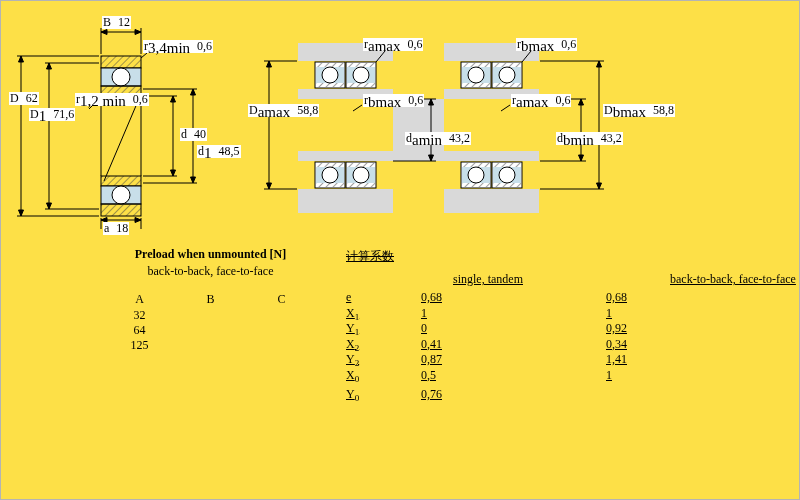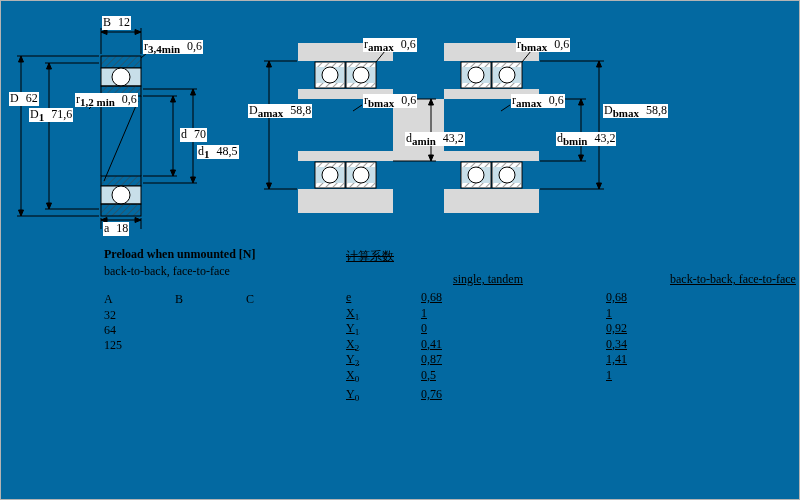--- a/index.html
+++ b/index.html
@@ -1,30 +1,30 @@
 <!DOCTYPE html>
 <html><head>
 <meta charset="utf-8">
 <style>
   html,body{margin:0;padding:0;background:#fff;}
   .page{
-    position:relative;width:800px;height:500px;background:#0369a1;
+    position:relative;width:800px;height:500px;background:#fde047;
     font-family:"Liberation Serif","DejaVu Serif",serif;color:#000;
     border:1px solid #b4b4b4;box-sizing:border-box;overflow:hidden;
   }
   svg.drawing{position:absolute;left:0;top:0;}
   
   .dim{
     position:absolute;font-size:12px;line-height:13px;white-space:nowrap;
     background:#fff;padding:0 1px;z-index:2;
   }
-  .dim sub{font-size:11px;line-height:9px;font-weight:bold;}
+  .dim sub{font-size:15px;line-height:9px;}
   .dim .val{margin-left:7px;}
   
-  .preload{position:absolute;left:103px;top:246px;font-size:12px;line-height:15px;z-index:2;}
+  .preload{position:absolute;left:103px;top:246px;font-size:12px;line-height:15px;z-index:2;text-align:center;}
   .pt-title{font-weight:bold;}
   .pt-sub{margin-top:2px;}
   .pt-row{display:flex;}
   .pt-head{margin-top:13px;}
   .pt-vals{margin-top:1px;flex-direction:column;}
   .pt-row span{display:inline-block;width:71px;}
   
   .factors{position:absolute;left:345px;top:248px;font-size:12px;line-height:15px;z-index:2;text-decoration:underline;}
   .f-title{text-decoration:line-through;}
   .frow{display:flex;align-items:flex-start;height:15.5px;}
@@ -168,21 +168,21 @@
       <polygon points="580,98 577.5,104 582.5,104"></polygon>
         <polygon points="580,160 577.5,154 582.5,154"></polygon>
     </g>
   </svg>
 
   <div class="dim" style="left:101px;top:15px"><span class="sym">B</span><sub></sub><span class="val">12</span></div>
   <div class="dim" style="left:142px;top:39px"><span class="sym">r</span><sub>3,4min</sub><span class="val">0,6</span></div>
   <div class="dim" style="left:8px;top:91px"><span class="sym">D</span><sub></sub><span class="val">62</span></div>
   <div class="dim" style="left:28px;top:107px"><span class="sym">D</span><sub>1</sub><span class="val">71,6</span></div>
   <div class="dim" style="left:74px;top:92px"><span class="sym">r</span><sub>1,2 min</sub><span class="val">0,6</span></div>
-  <div class="dim" style="left:179px;top:127px"><span class="sym">d</span><sub></sub><span class="val">70</span></div>
+  <div class="dim" style="left:179px;top:127px"><span class="sym">d</span><sub></sub><span class="val">40</span></div>
   <div class="dim" style="left:196px;top:144px"><span class="sym">d</span><sub>1</sub><span class="val">48,5</span></div>
   <div class="dim" style="left:102px;top:221px"><span class="sym">a</span><sub></sub><span class="val">18</span></div>
 
   <div class="dim" style="left:362px;top:37px"><span class="sym">r</span><sub>amax</sub><span class="val">0,6</span></div>
   <div class="dim" style="left:247px;top:103px"><span class="sym">D</span><sub>amax</sub><span class="val">58,8</span></div>
   <div class="dim" style="left:362px;top:93px"><span class="sym">r</span><sub>bmax</sub><span class="val">0,6</span></div>
   <div class="dim" style="left:404px;top:131px"><span class="sym">d</span><sub>amin</sub><span class="val">43,2</span></div>
 
   <div class="dim" style="left:515px;top:37px"><span class="sym">r</span><sub>bmax</sub><span class="val">0,6</span></div>
   <div class="dim" style="left:510px;top:93px"><span class="sym">r</span><sub>amax</sub><span class="val">0,6</span></div>

